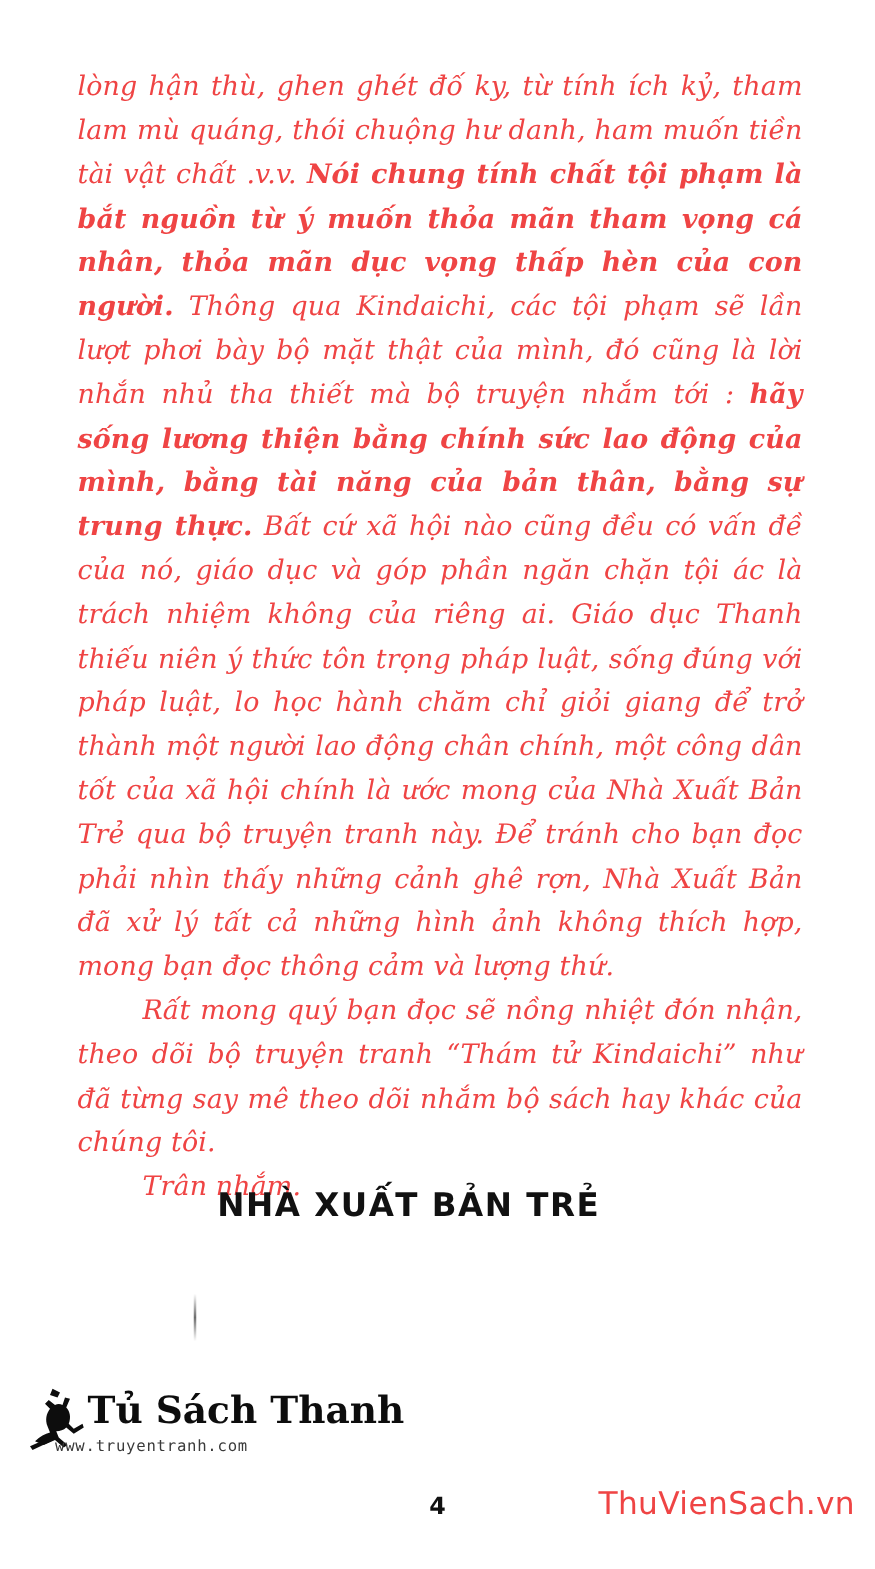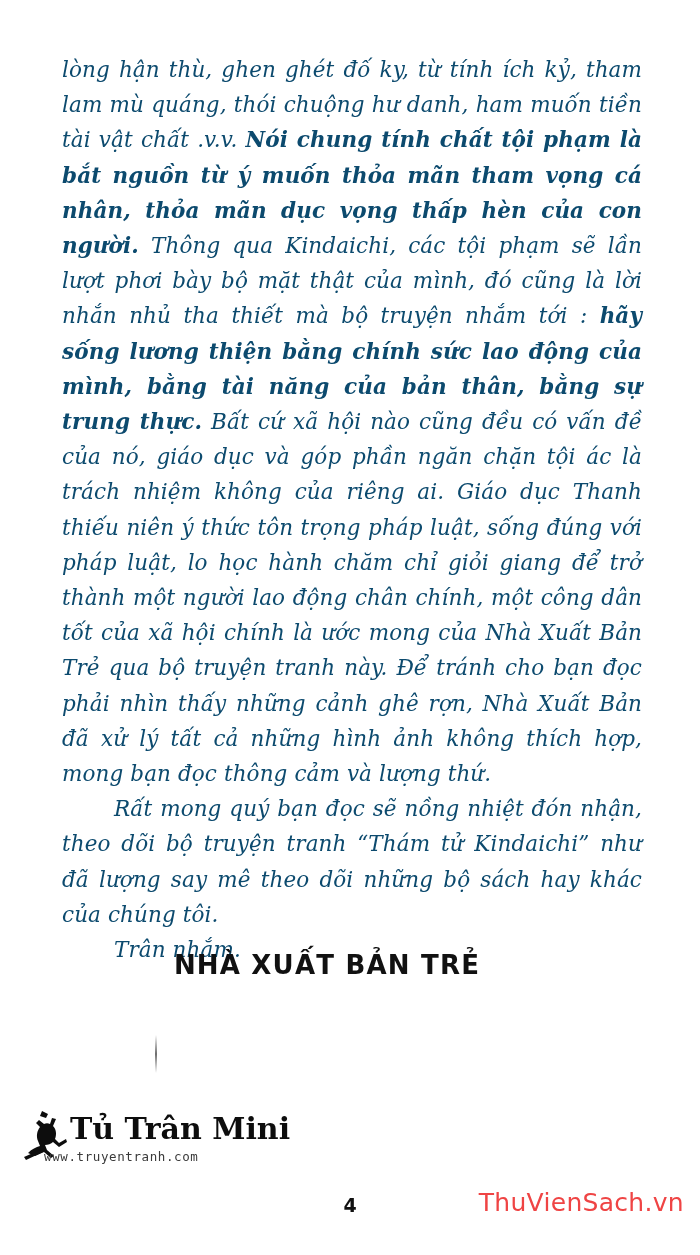--- a/index.html
+++ b/index.html
@@ -24,21 +24,21 @@
   .body-text {
     position: absolute;
     left: 62px;
     top: 52px;
     width: 580px;
     font-family: "DejaVu Serif", serif;
     font-style: italic;
     font-size: 21.5px;
     line-height: 35.2px;
     text-align: justify;
-    color: #0c4a6e;
+    color: #ef4444;
     letter-spacing: 0.1px;
   }
 
   .body-text p {
     margin: 0;
   }
 
   .para-indent {
     text-indent: 52px;
   }
@@ -135,37 +135,37 @@
     white-space: nowrap;
   }
 </style>
 </head>
 <body>
 
 <div class="page">
 
   <div class="body-text">
     <p><span>lòng hận thù, ghen ghét đố ky, từ tính ích kỷ, tham lam mù quáng, thói chuộng hư danh, ham muốn tiền tài vật chất .v.v. </span><span class="b">Nói chung tính chất tội phạm là bắt nguồn từ ý muốn thỏa mãn tham vọng cá nhân, thỏa mãn dục vọng thấp hèn của con người.</span><span> Thông qua Kindaichi, các tội phạm sẽ lần lượt phơi bày bộ mặt thật của mình, đó cũng là lời nhắn nhủ tha thiết mà bộ truyện nhắm tới : </span><span class="b">hãy sống lương thiện bằng chính sức lao động của mình, bằng tài năng của bản thân, bằng sự trung thực.</span><span> Bất cứ xã hội nào cũng đều có vấn đề của nó, giáo dục và góp phần ngăn chặn tội ác là trách nhiệm không của riêng ai. Giáo dục Thanh thiếu niên ý thức tôn trọng pháp luật, sống đúng với pháp luật, lo học hành chăm chỉ giỏi giang để trở thành một người lao động chân chính, một công dân tốt của xã hội chính là ước mong của Nhà Xuất Bản Trẻ qua bộ truyện tranh này. Để tránh cho bạn đọc phải nhìn thấy những cảnh ghê rợn, Nhà Xuất Bản đã xử lý tất cả những hình ảnh không thích hợp, mong bạn đọc thông cảm và lượng thứ.</span></p>
-    <p class="para-indent">Rất mong quý bạn đọc sẽ nồng nhiệt đón nhận, theo dõi bộ truyện tranh “Thám tử Kindaichi” như đã lượng say mê theo dõi những bộ sách hay khác của chúng tôi.</p>
+    <p class="para-indent">Rất mong quý bạn đọc sẽ nồng nhiệt đón nhận, theo dõi bộ truyện tranh “Thám tử Kindaichi” như đã từng say mê theo dõi nhắm bộ sách hay khác của chúng tôi.</p>
     <p class="para-indent">Trân nhắm.</p>
   </div>
 
   <div class="publisher">NHÀ XUẤT BẢN TRẺ</div>
 
   <div class="stray-mark"></div>
 
   <div class="watermark-left">
     <svg class="wm-figure" viewBox="0 0 48 52" xmlns="http://www.w3.org/2000/svg">
       <g fill="#0d0d0d">
         <path d="M6 44 C10 40 14 38 18 37 L16 32 C14 27 15 22 18 18 L14 14 L17 11 L22 15 C24 14 26 14 28 15 L30 9 L34 10 L31 17 C34 20 35 25 33 30 L37 34 L44 30 L45 33 L37 38 L31 33 C29 35 26 36 23 36 L25 41 L32 47 L29 49 L22 43 L13 47 Z"></path>
         <path d="M20 2 L26 5 L24 9 L18 7 Z"></path>
         <path d="M2 48 L20 40 L21 43 L4 51 Z"></path>
       </g>
     </svg>
-    <div class="wm-title">Tủ Trân Mini</div>
+    <div class="wm-title">Tủ Sách Thanh</div>
     <div class="wm-url">www.truyentranh.com</div>
   </div>
 
   <div class="page-number">4</div>
 
   <div class="watermark-right">ThuVienSach.vn</div>
 
 </div>
 
 </body></html>

